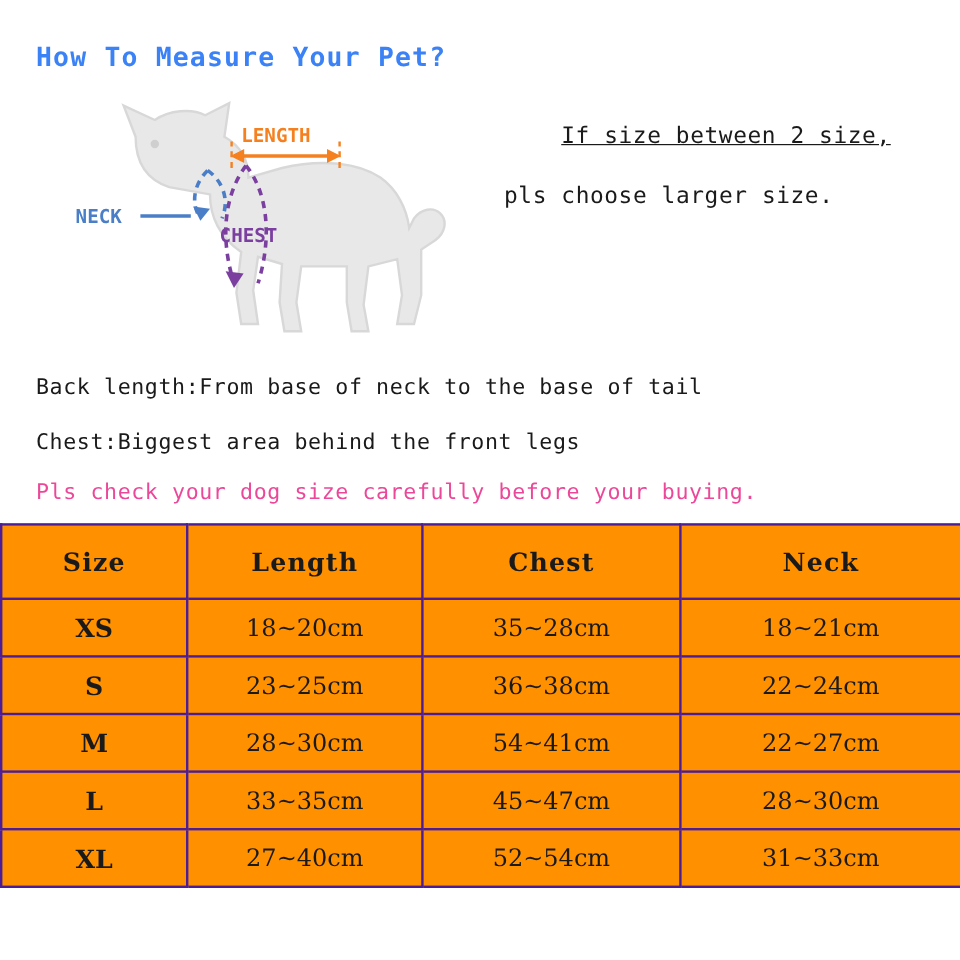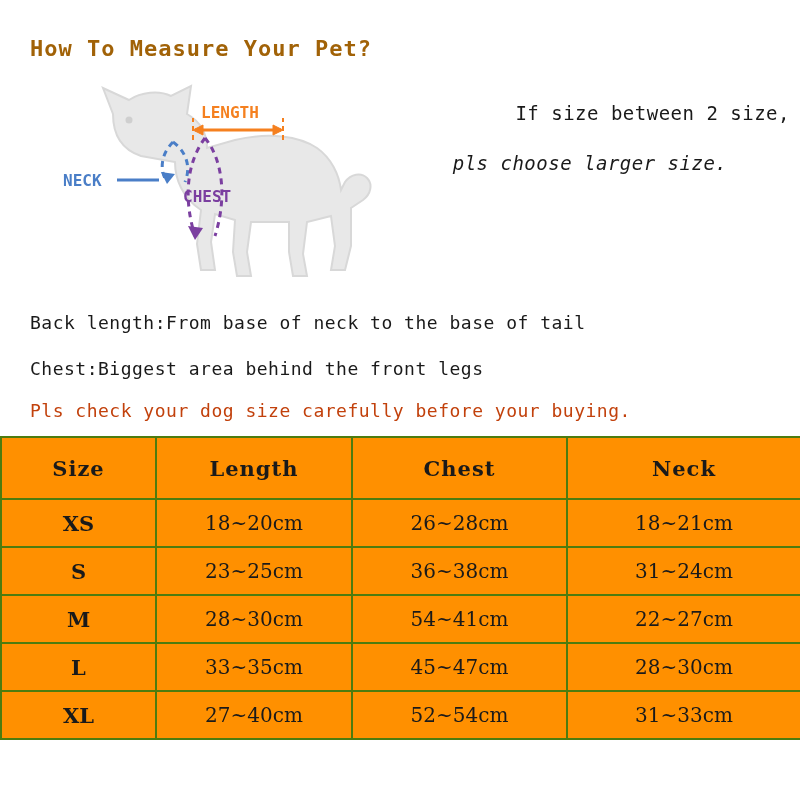--- a/index.html
+++ b/index.html
@@ -15,69 +15,69 @@
     overflow: hidden;
     background: #ffffff;
   }
 
   
   .main-title {
     position: absolute;
     left: 30px; top: 36px;
     font-size: 22px;
     font-weight: bold;
-    color: #a16207;
+    color: #3b82f6;
     letter-spacing: 1px;
     white-space: nowrap;
   }
 
   
   .note-block {
     position: absolute;
     left: 420px; top: 88px;
     width: 370px;
     color: #1a1a1a;
     font-size: 19px;
     line-height: 50px;
     letter-spacing: 0.5px;
   }
-  .note-line-1 { display: block; text-align: right; }
-  .note-line-2 { display: block; text-align: center; padding-right: 30px; font-style: italic; }
+  .note-line-1 { display: block; text-align: center; text-decoration: underline; }
+  .note-line-2 { display: block; padding-right: 30px; }
 
   
   .diagram {
     position: absolute;
     left: 55px; top: 70px;
     width: 360px; height: 230px;
   }
 
   
   .desc {
     position: absolute;
     left: 30px;
     font-size: 18px;
     color: #1a1a1a;
     letter-spacing: 0.5px;
     white-space: nowrap;
   }
   .desc-1 { top: 312px; }
   .desc-2 { top: 358px; }
-  .desc-3 { top: 400px; color: #c2410c; }
+  .desc-3 { top: 400px; color: #ec4899; }
 
   
   .size-table {
     position: absolute;
     left: 0; top: 436px;
     width: 800px;
     border-collapse: collapse;
     table-layout: fixed;
   }
   .size-table th,
   .size-table td {
-    border: 2px solid #4d7c0f;
+    border: 2px solid #4c1d95;
     text-align: center;
     vertical-align: middle;
     font-family: "DejaVu Serif", serif;
   }
   .size-table thead th {
     background: #ff9000;
     color: #1a1a1a;
     font-size: 21px;
     height: 62px;
     font-weight: bold;
@@ -171,28 +171,28 @@
         <th>Size</th>
         <th>Length</th>
         <th>Chest</th>
         <th>Neck</th>
       </tr>
     </thead>
     <tbody>
       <tr>
         <td class="size-cell">XS</td>
         <td>18~20cm</td>
-        <td>26~28cm</td>
+        <td>35~28cm</td>
         <td>18~21cm</td>
       </tr>
       <tr>
         <td class="size-cell">S</td>
         <td>23~25cm</td>
         <td>36~38cm</td>
-        <td>31~24cm</td>
+        <td>22~24cm</td>
       </tr>
       <tr>
         <td class="size-cell">M</td>
         <td>28~30cm</td>
         <td>54~41cm</td>
         <td>22~27cm</td>
       </tr>
       <tr>
         <td class="size-cell">L</td>
         <td>33~35cm</td>

